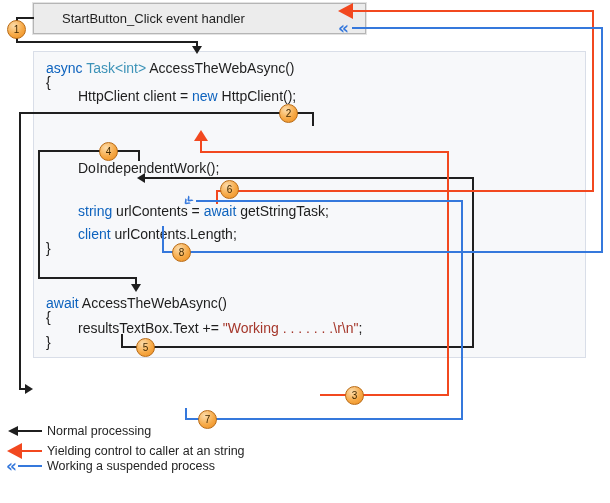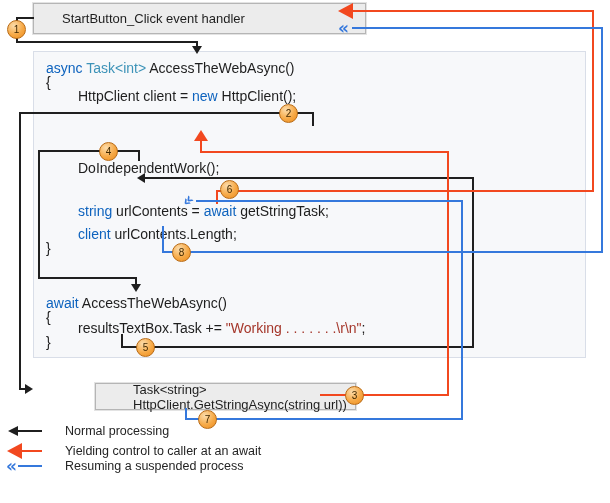--- a/index.html
+++ b/index.html
@@ -47,47 +47,44 @@
   }
   
   .step{
     position:absolute;width:17px;height:17px;border-radius:50%;
     background:radial-gradient(circle at 35% 28%, #fcdcab 0%, #f6a946 55%, #ee8c1c 100%);
     border:1px solid #b96b15;
     display:flex;align-items:center;justify-content:center;
     font-size:10px;color:#402800;
   }
   
-  .legend-label{position:absolute;font-size:12.5px;color:#242424;margin-left:18px;}
+  .legend-label{position:absolute;font-size:12.5px;color:#242424;}
 </style>
 </head>
 <body>
 
 <div id="stage">
 
   <div class="procbox" style="left:33px;top:3px;width:303px;height:29px;padding-left:28px;">
     <span>StartButton_Click event handler</span>
   </div>
 
   <div class="codebox"></div>
 
-  <div class="procbox" style="left:95px;top:383px;width:222px;height:25px;padding-left:37px;">
-    <span>Task&lt;string&gt; HttpClient.GetStringAsync(string url))</span>
-  </div>
 
   <div class="code-line" style="left:46px;top:62px;"><span class="tok-kw">async</span><span class="tok-pl"> </span><span class="tok-ty">Task&lt;int&gt;</span><span class="tok-pl"> AccessTheWebAsync()</span></div>
   <div class="code-line" style="left:46px;top:76px;"><span class="tok-pl">{</span></div>
   <div class="code-line" style="left:78px;top:90px;"><span class="tok-pl">HttpClient client = </span><span class="tok-kw">new</span><span class="tok-pl"> HttpClient();</span></div>
   <div class="code-line" style="left:78px;top:205px;"><span class="tok-kw">string</span><span class="tok-pl"> urlContents = </span><span class="tok-kw">await</span><span class="tok-pl"> getStringTask;</span></div>
   <div class="code-line" style="left:78px;top:162px;"><span class="tok-pl">DoIndependentWork();</span></div>
   <div class="code-line" style="left:78px;top:228px;"><span class="tok-kw">client</span><span class="tok-pl"> urlContents.Length;</span></div>
   <div class="code-line" style="left:46px;top:242px;"><span class="tok-pl">}</span></div>
   <div class="code-line" style="left:46px;top:297px;"><span class="tok-kw">await</span><span class="tok-pl"> AccessTheWebAsync()</span></div>
   <div class="code-line" style="left:46px;top:311px;"><span class="tok-pl">{</span></div>
-  <div class="code-line" style="left:78px;top:322px;"><span class="tok-pl">resultsTextBox.Task += </span><span class="tok-str">"Working . . . . . . .\r\n"</span><span class="tok-pl">;</span></div>
+  <div class="code-line" style="left:78px;top:322px;"><span class="tok-pl">resultsTextBox.Text += </span><span class="tok-str">"Working . . . . . . .\r\n"</span><span class="tok-pl">;</span></div>
   <div class="code-line" style="left:46px;top:336px;"><span class="tok-pl">}</span></div>
 
   <div class="hl k" style="left:16px;top:17px;width:18px;"></div>
   <div class="vl k" style="left:16px;top:17px;height:25px;"></div>
   <div class="hl k" style="left:16px;top:41px;width:182px;"></div>
   <div class="vl k" style="left:196px;top:41px;height:6px;"></div>
   <div class="tri tri-down-k" style="left:192px;top:46px;"></div>
 
   <div class="hl k" style="left:19px;top:112px;width:295px;"></div>
   <div class="vl k" style="left:312px;top:112px;height:14px;"></div>
@@ -141,20 +138,20 @@
   <div class="step" style="left:198px;top:410px;">7</div>
   <div class="step" style="left:172px;top:243px;">8</div>
 
   <div>
     <div class="tri tri-left-k" style="left:8px;top:426px;border-right-width:10px;"></div>
     <div class="hl k" style="left:17px;top:430px;width:25px;"></div>
     <div class="legend-label" style="left:47px;top:424px;">Normal processing</div>
 
     <div class="tri tri-left-r" style="left:7px;top:443px;"></div>
     <div class="hl r" style="left:20px;top:450px;width:22px;"></div>
-    <div class="legend-label" style="left:47px;top:444px;">Yielding control to caller at an await</div>
+    <div class="legend-label" style="left:47px;top:444px;">Yielding control to caller at an string</div>
 
     <div class="chev-b" style="left:6px;top:459px;">«</div>
     <div class="hl b" style="left:18px;top:465px;width:24px;"></div>
-    <div class="legend-label" style="left:47px;top:459px;">Resuming a suspended process</div>
+    <div class="legend-label" style="left:47px;top:459px;">Working a suspended process</div>
   </div>
 
 </div>
 
 </body></html>

